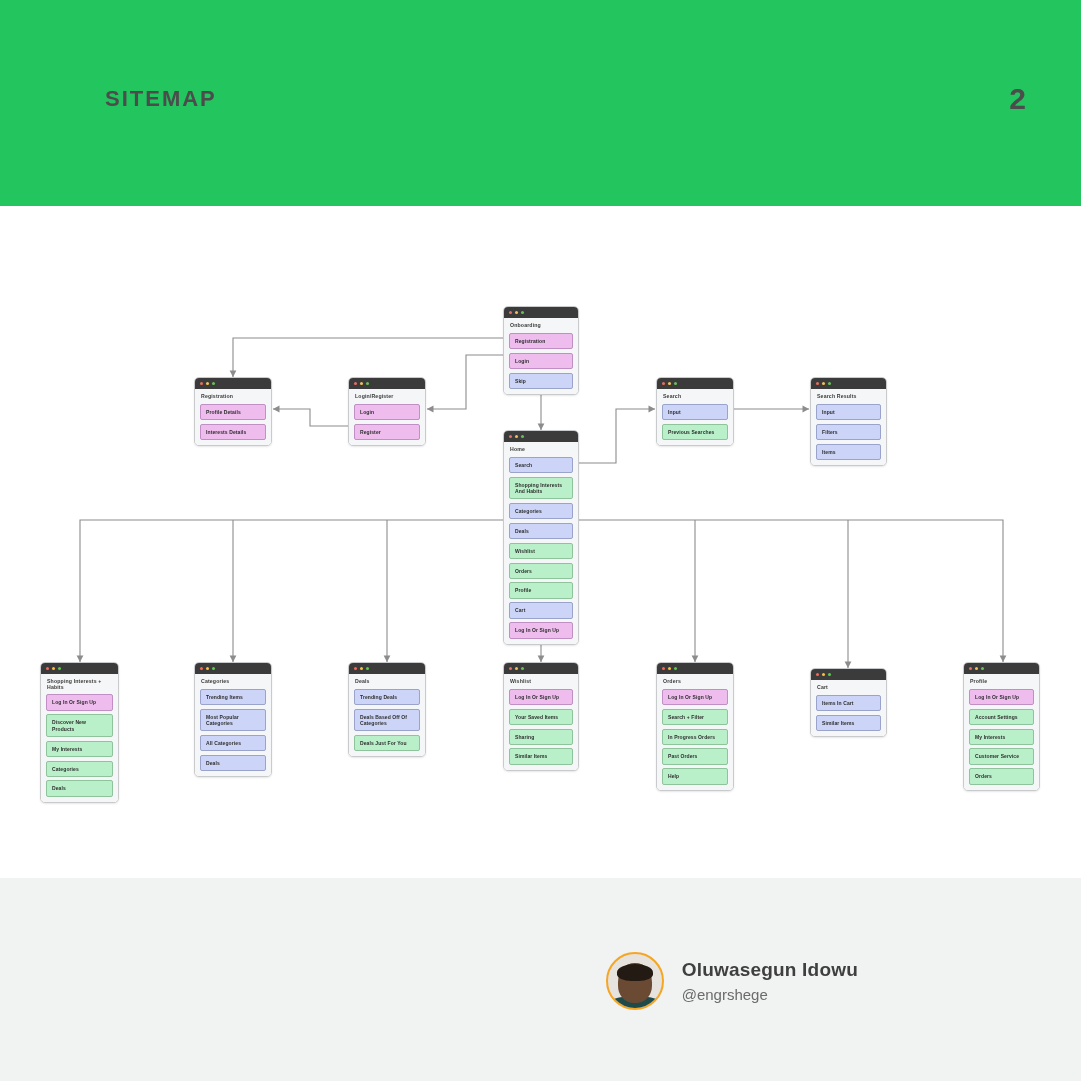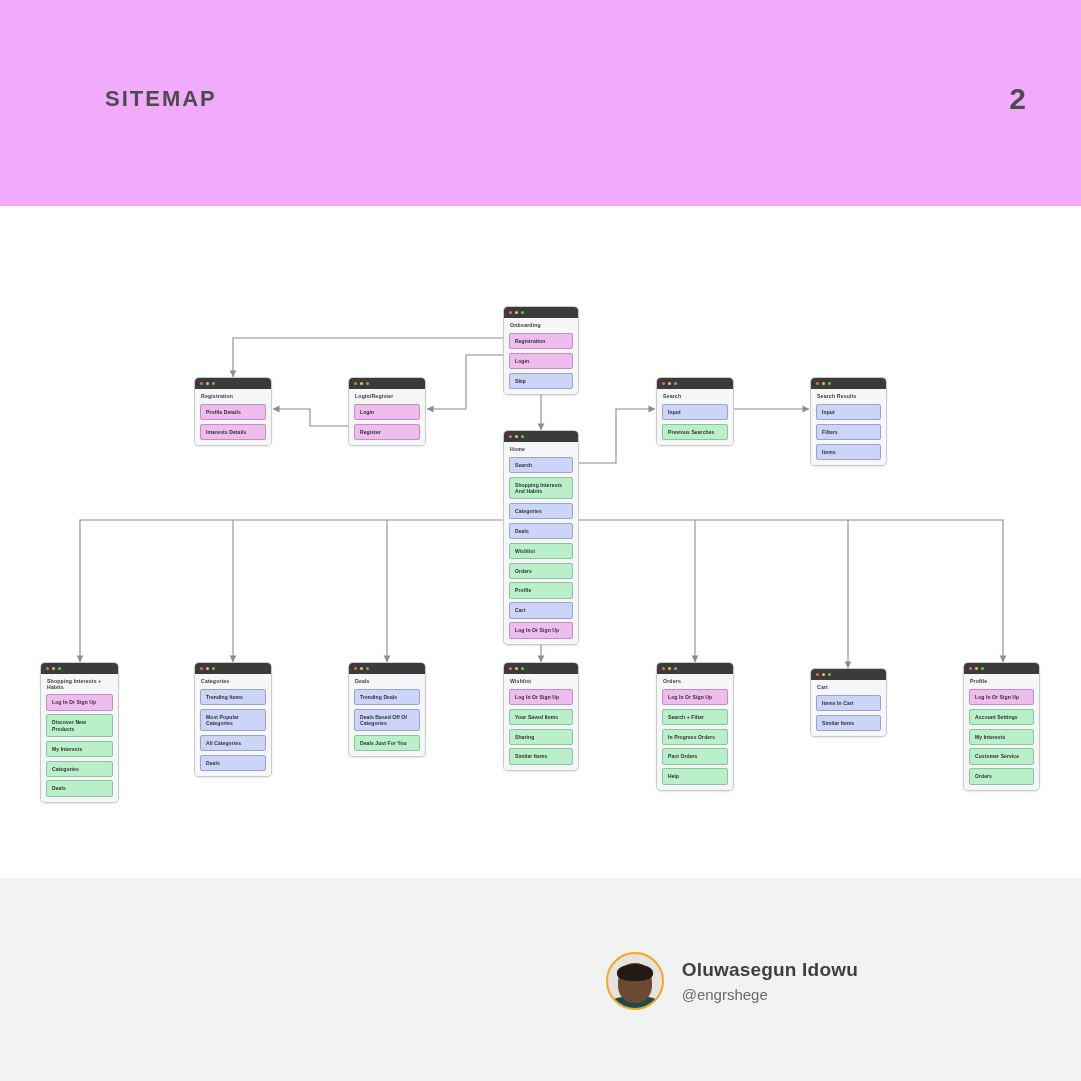--- a/index.html
+++ b/index.html
@@ -6,21 +6,21 @@
   * { margin:0; padding:0; box-sizing:border-box; }
   html,body { width:1081px; height:1081px; }
   body {
     background:#f1f2f2;
     font-family:"Liberation Sans","DejaVu Sans",sans-serif;
     position:relative;
     overflow:hidden;
   }
 
   
-  #header { position:absolute; left:0; top:0; width:1081px; height:206px; background:#f0abfc; }
+  #header { position:absolute; left:0; top:0; width:1081px; height:206px; background:#22c55e; }
   #page-title {
     position:absolute; left:105px; top:86px;
     font-size:22px; font-weight:700; letter-spacing:2.0px;
     color:#4c4c4c;
   }
   #page-number {
     position:absolute; right:55px; top:82px;
     font-size:30px; font-weight:700; color:#4c4c4c;
   }
 

